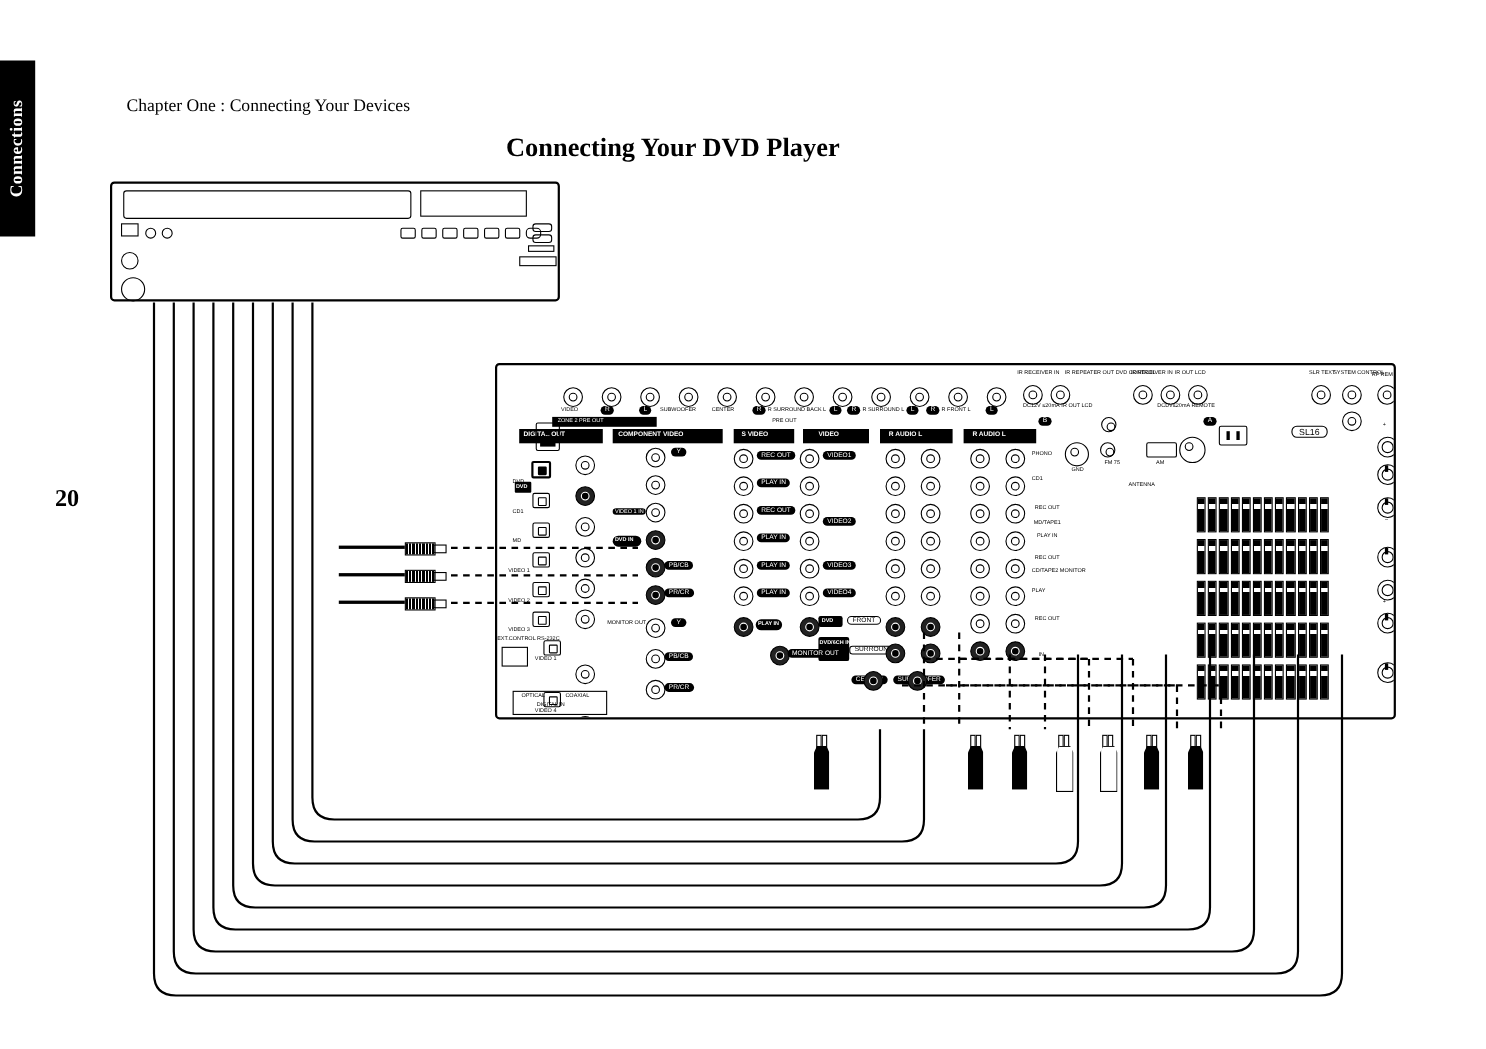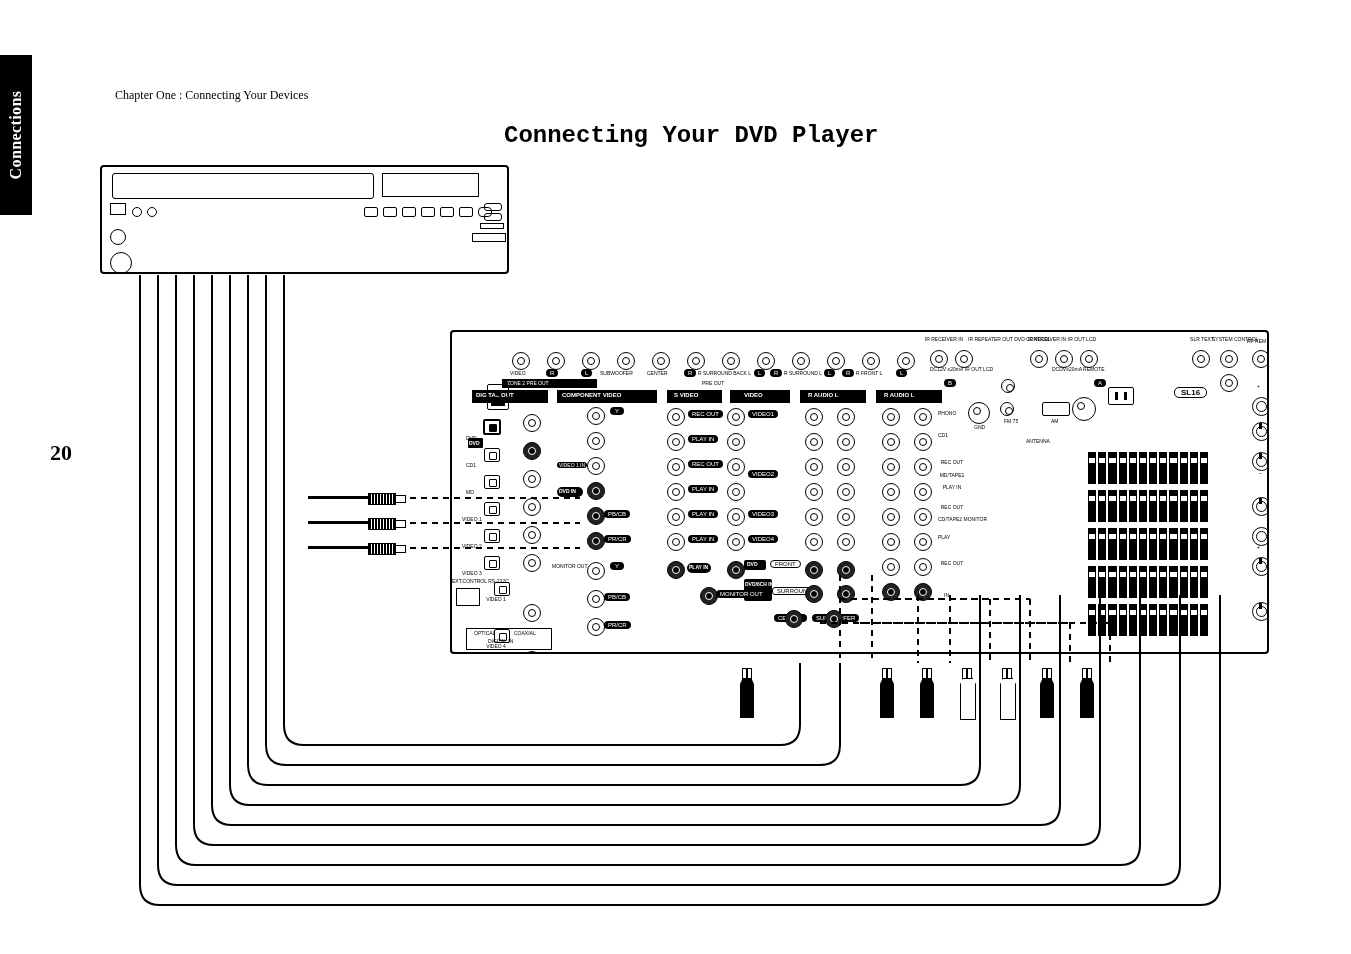--- a/index.html
+++ b/index.html
@@ -33,30 +33,29 @@
     transform: rotate(-90deg);
     white-space: nowrap;
     font-weight: bold;
     font-size: 16px;
     letter-spacing: 0.4px;
   }
   .chapter-line {
     position: absolute;
     left: 115px;
     top: 88px;
-    font-size: 12px;
+    font-size: 16px;
   }
   .section-title {
     position: absolute;
     left: 460px;
     top: 122px;
     font-weight: 700;
     font-size: 24px;
-    font-family: Liberation Mono, monospace;
-    margin-left: 44px;
+    font-family: Liberation Serif, serif;
   }
   .page-number {
     position: absolute;
     left: 50px;
     top: 440px;
     font-weight: 700;
     font-size: 22px;
   }
   .diagram {
     position: absolute;
@@ -524,21 +523,21 @@
       <div class="lbl tiny" style="left:522px; top:92px;">GND</div>
 
       <div class="lbl tiny" style="left:552px; top:86px;">FM 75</div>
       <div class="lbl tiny" style="left:599px; top:86px;">AM</div>
       <div class="lbl tiny" style="left:574px; top:106px;">ANTENNA</div>
       <div class="box" style="left:590px; top:70px; width:26px; height:12px; border-radius:2px;"></div>
       <div class="jack" style="left:548px; top:70px; width:12px; height:12px;"></div>
 
       <div class="ac-in" style="left:656px; top:55px;"></div>
       <div class="jack" style="left:620px; top:65px; width:22px; height:22px;"></div>
-      <div class="tagw" style="left:722px; top:55px; font-weight:bold; font-size:8px; padding:0 6px;">SL16</div>
+      <div class="tagw" style="left:722px; top:55px; font-weight:normal; font-size:8px; padding:0 6px;">SL16</div>
       <div class="jack" style="left:768px; top:42px;"></div>
 
       <div class="term-block" style="left:636px; top:120px;">
         <div class="term"></div>
           <div class="term"></div>
           <div class="term"></div>
           <div class="term"></div>
         <div class="term"></div>
           <div class="term"></div>
           <div class="term"></div>

